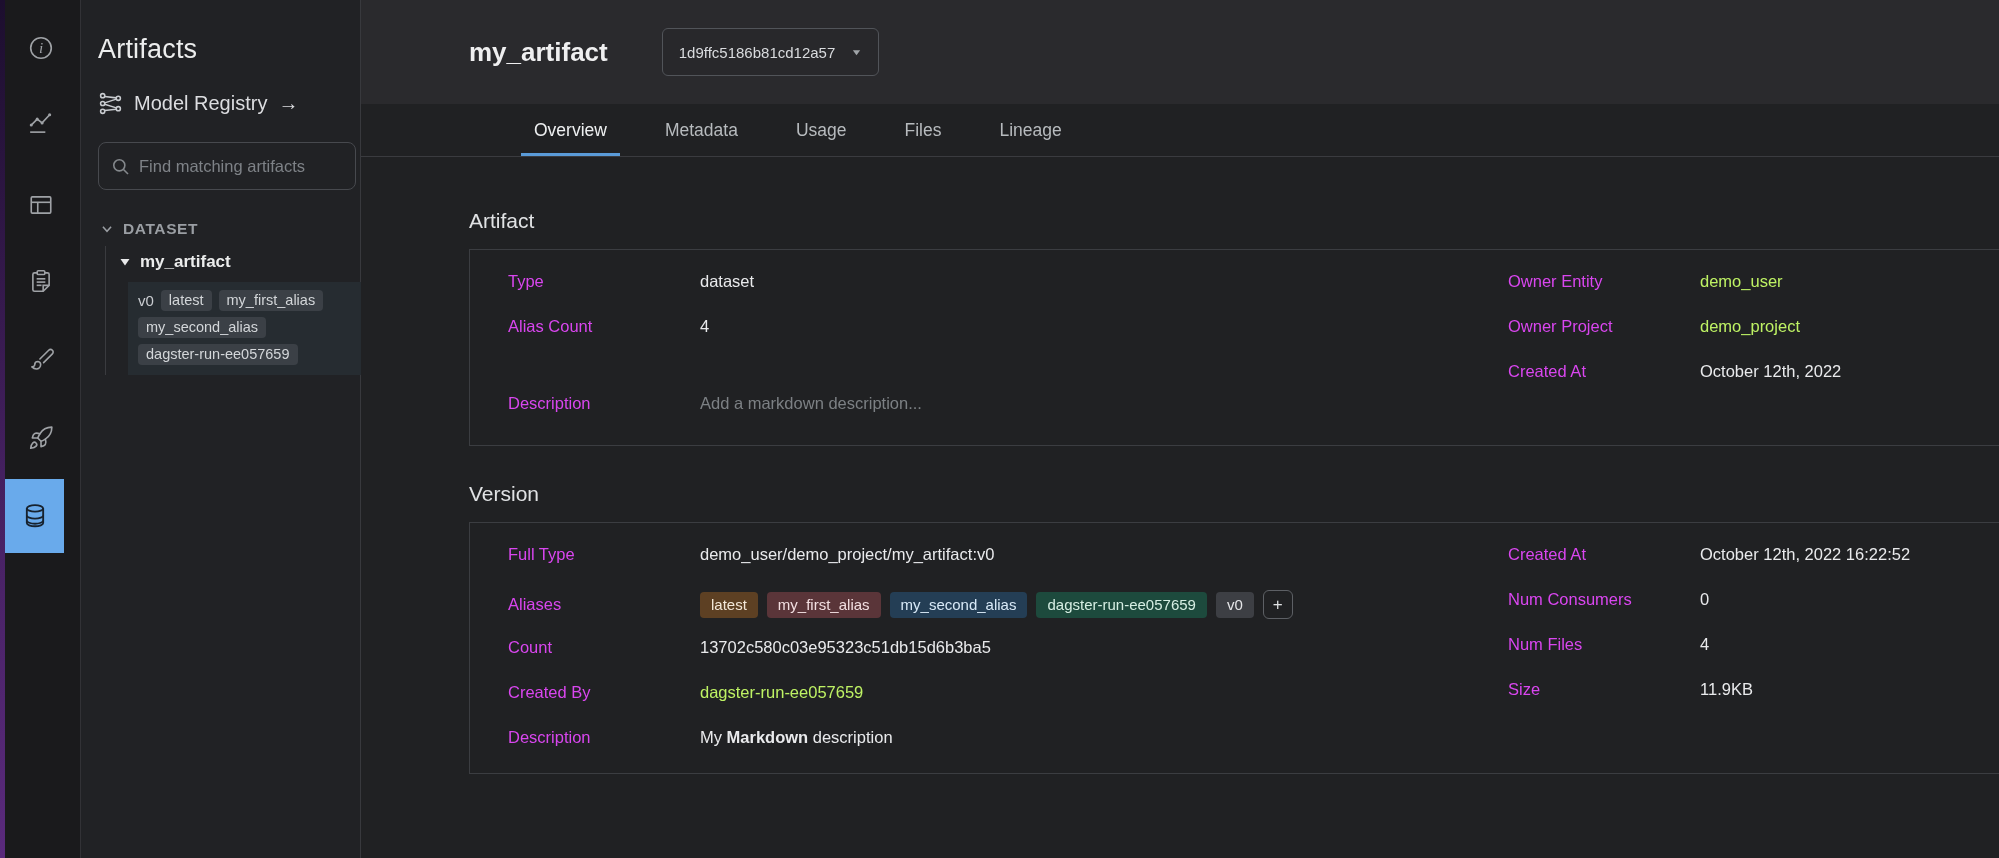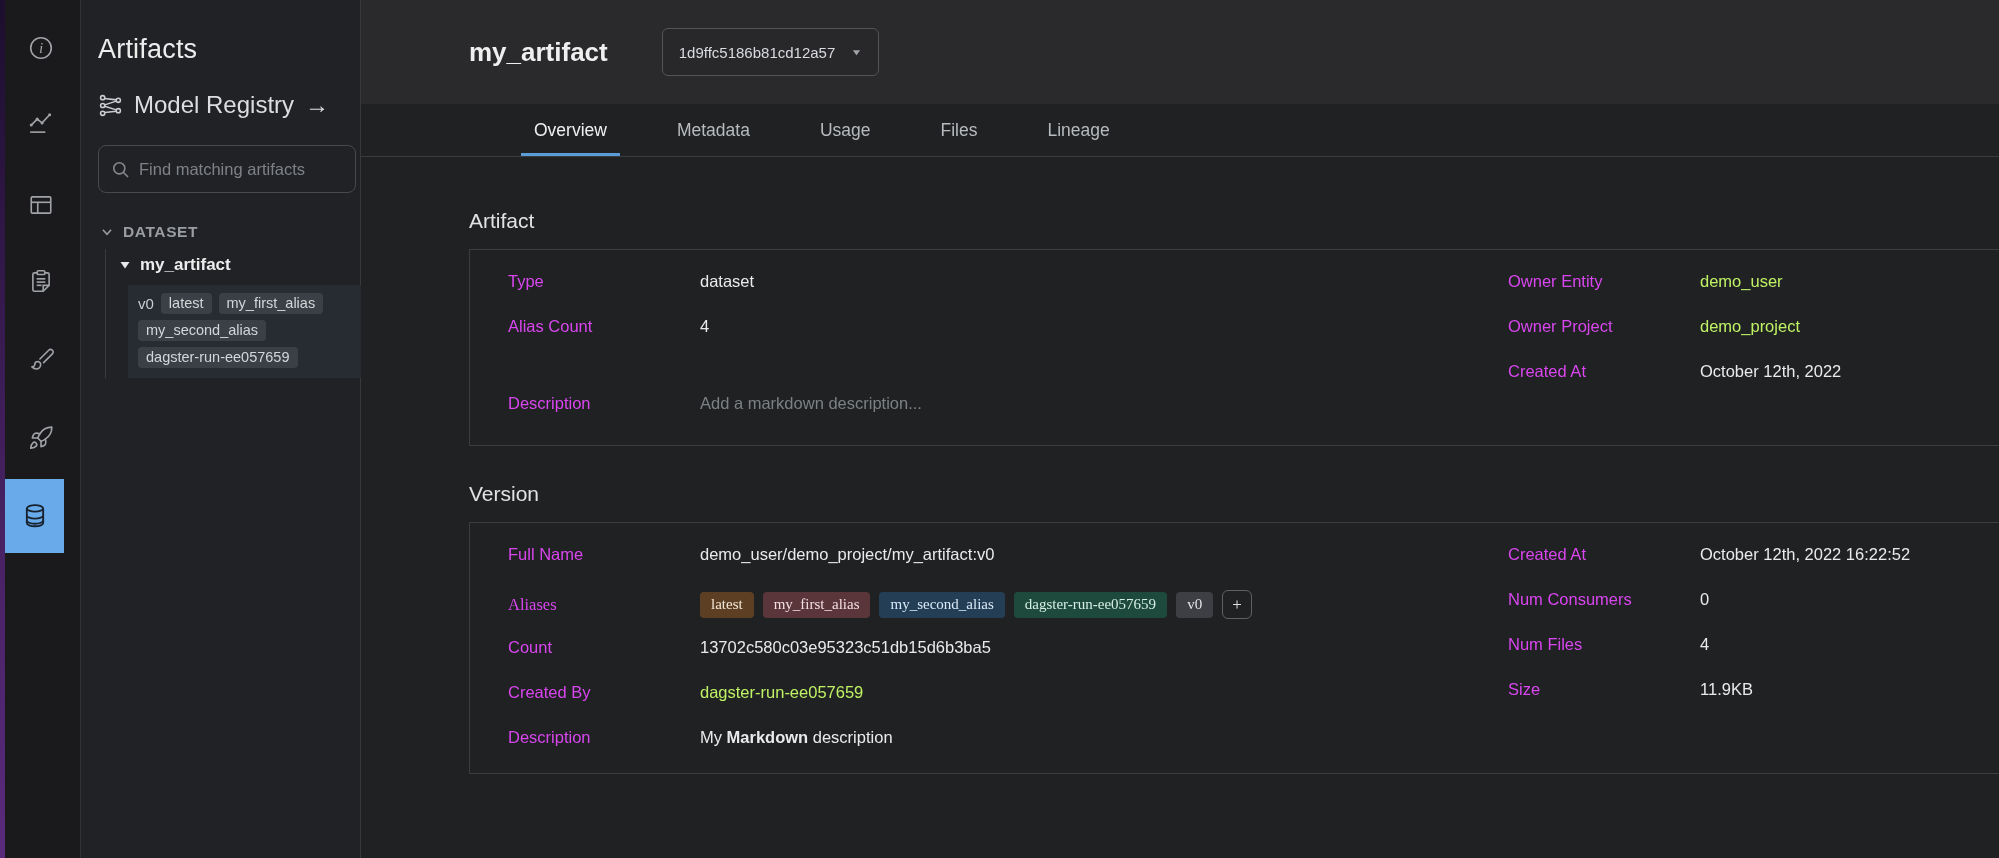--- a/index.html
+++ b/index.html
@@ -14,21 +14,21 @@
   .purple-strip { position:absolute; left:0; top:0; width:5px; height:100%;
     background:linear-gradient(180deg,#1c0e2e,#44205f 55%,#5a2a7c); }
   .rail-icon { position:absolute; left:0; width:81px; display:flex; justify-content:center; color:#9fa2a6; cursor:pointer; }
   .rail-icon svg { width:26px; height:26px; }
   .rail-selected { position:absolute; left:5px; top:479px; width:59px; height:74px;
     background:#69aaeb; display:flex; align-items:center; justify-content:center; cursor:pointer; }
   .rail-selected svg { width:28px; height:28px; color:#17222e; }
   
   .sidebar { width:280px; flex:none; background:#212225; border-right:1px solid #38393d; padding:26px 4px 0 17px; }
   .sb-title { font-size:27px; font-weight:500; color:#eceded; margin-top:8px; letter-spacing:.2px; }
-  .registry-row { margin-top:26px; display:flex; align-items:center; gap:11px; color:#dcdde0; font-size:24px; cursor:pointer; }
+  .registry-row { margin-top:26px; display:flex; align-items:center; gap:11px; color:#dcdde0; font-size:20px; cursor:pointer; }
   .registry-row svg { width:25px; height:25px; color:#c9ccd0; }
   .search-box { margin-top:26px; height:48px; border:1px solid #47494e; border-radius:8px;
     display:flex; align-items:center; padding:0 12px; gap:9px; }
   .search-box svg { width:19px; height:19px; color:#84888c; flex:none; }
   .search-box input { background:transparent; border:none; outline:none; color:#cfd2d5; font-size:16.5px; width:100%;
     font-family:"Liberation Sans",sans-serif; }
   .search-box input::placeholder { color:#7e8287; }
   .tree { margin-top:30px; }
   .tree-type-row { display:flex; align-items:center; gap:9px; color:#9a9ea3; font-size:15.5px; font-weight:700;
     letter-spacing:.6px; cursor:pointer; padding-left:2px; }
@@ -43,37 +43,37 @@
   .vnum { color:#c9ccd0; font-size:15px; }
   .sb-pill { background:#3b4046; color:#d3d6d9; border-radius:4px; padding:2px 8px 3px; font-size:14.5px; white-space:nowrap; }
   
   .main { flex:1; display:flex; flex-direction:column; background:#202123; min-width:0; }
   .titlebar { height:104px; flex:none; background:#2a2a2d; display:flex; align-items:center; padding-left:108px; }
   .page-title { font-size:26px; font-weight:700; color:#efeff0; }
   .version-dropdown { margin-left:54px; height:48px; border:1px solid #515459; border-radius:6px;
     display:flex; align-items:center; padding:0 16px; gap:16px; cursor:pointer; background:#28282b; }
   .version-dropdown .vd-text { font-size:15px; color:#d9dbde; }
   .version-dropdown svg { width:11px; height:11px; color:#a0a4a8; }
-  .tabs-row { height:53px; flex:none; border-bottom:1px solid #3a3b3f; display:flex; padding-left:160px; gap:44px; }
+  .tabs-row { height:53px; flex:none; border-bottom:1px solid #3a3b3f; display:flex; padding-left:160px; gap:32px; }
   .tab { display:flex; align-items:center; padding:0 13px; font-size:17.5px; color:#b7bbbe; cursor:pointer; }
   .tab.active { color:#eef0f1; box-shadow:inset 0 -3px 0 #5a9bd8; }
   .content { padding-left:108px; }
   .section-heading { font-size:21px; font-weight:400; color:#e0e2e4; }
   .sh-first { margin-top:52px; }
   .sh-second { margin-top:36px; }
   .panel { border:1px solid #3b3d41; border-right:none; margin-top:16px; display:flex; padding:22px 0 0 38px; }
   .col-left { width:1000px; flex:none; }
   .col-right { flex:1; min-width:0; }
   .frow { display:flex; align-items:baseline; margin-bottom:26px; }
   .flabel { width:192px; flex:none; color:#d946ef; font-size:16.5px; }
   .fvalue { color:#e9eaec; font-size:16.5px; }
   .fvalue.link { color:#bef264; cursor:pointer; }
   .fvalue.placeholder { color:#7c8084; cursor:text; }
   .desc-row { margin-top:58px; margin-bottom:32px; }
-  .pill-row { align-items:center; margin-bottom:19px;font-family:Liberation Serif, serif; }
+  .pill-row { align-items:center; margin-bottom:19px; }
   .alias-pill { border-radius:4px; padding:4px 11px 5px; font-size:15px; margin-right:9px; white-space:nowrap; cursor:pointer; }
   .ap-latest { background:#5d4023; color:#f2e7d8; }
   .ap-first  { background:#5a3539; color:#f2dfe1; }
   .ap-second { background:#243e55; color:#d8e9f7; }
   .ap-run    { background:#1d4a3d; color:#d6eee3; }
   .ap-v0     { background:#3d3f44; color:#e4e5e7; }
   .plus-btn { display:inline-flex; width:30px; height:29px; border:1px solid #5d6065; border-radius:6px;
     align-items:center; justify-content:center; color:#dfe1e3; font-size:17px; cursor:pointer; background:transparent; }
   .bold { font-weight:700; }
 </style>
@@ -257,21 +257,21 @@
           <div class="flabel">Created At</div>
           <div class="fvalue">October 12th, 2022</div>
         </div>
       </div>
     </section>
 
     <h2 class="section-heading sh-second">Version</h2>
     <section class="panel">
       <div class="col-left">
         <div class="frow">
-          <div class="flabel">Full Name</div>
+          <div class="flabel">Full Type</div>
           <div class="fvalue">demo_user/demo_project/my_artifact:v0</div>
         </div>
         <div class="frow pill-row">
           <div class="flabel">Aliases</div>
           <span class="alias-pill ap-latest">latest</span>
           <span class="alias-pill ap-first">my_first_alias</span>
           <span class="alias-pill ap-second">my_second_alias</span>
           <span class="alias-pill ap-run">dagster-run-ee057659</span>
           <span class="alias-pill ap-v0">v0</span>
           <span class="plus-btn">+</span>

